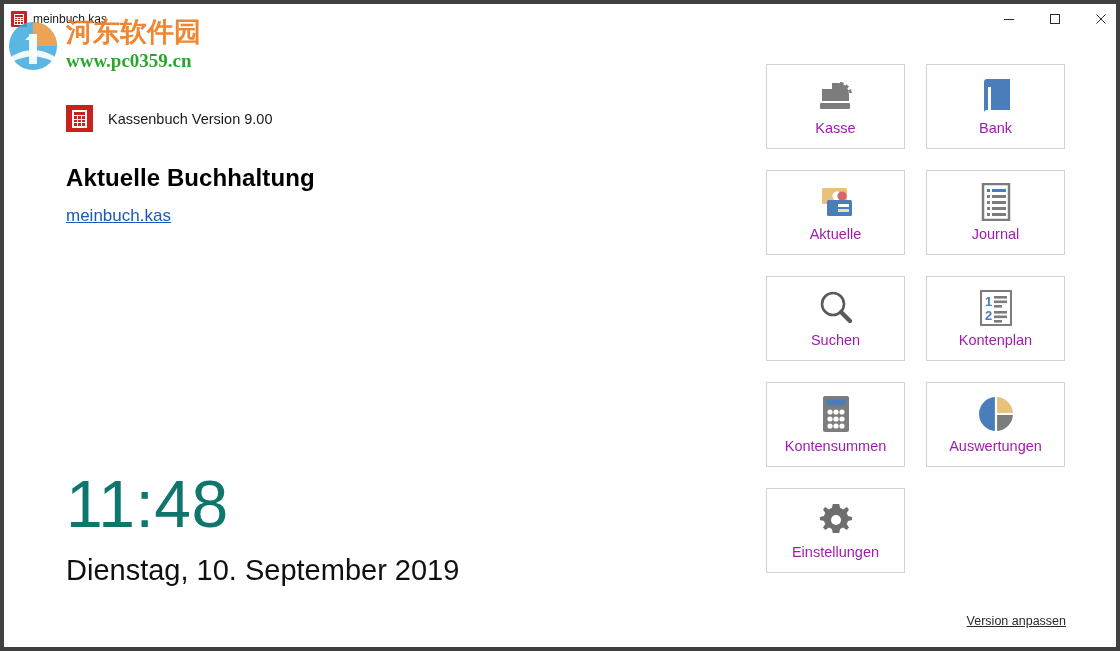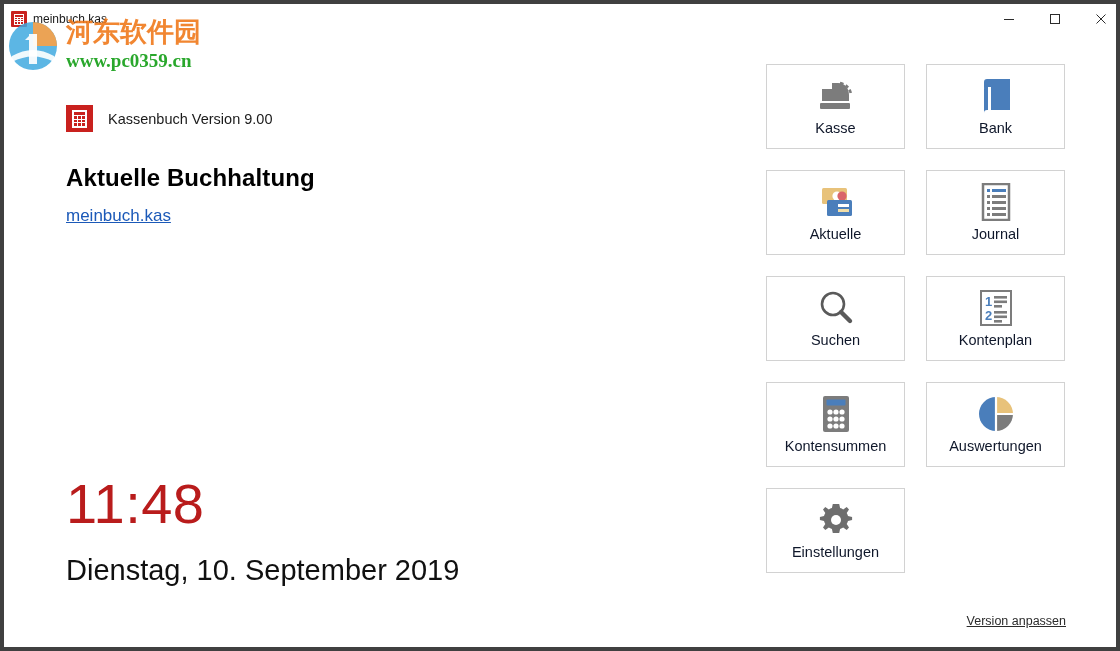--- a/index.html
+++ b/index.html
@@ -140,22 +140,22 @@
     position: absolute;
     left: 62px; top: 172px;
     font-size: 17px;
     color: #1b59b8;
     text-decoration: underline;
     cursor: pointer;
   }
   .clock-time {
     position: absolute;
     left: 62px; top: 435px;
-    font-size: 56px;
-    color: #b91c1c;
+    font-size: 66px;
+    color: #0f766e;
     font-weight: 300;
     line-height: 70px;
     letter-spacing: 0.5px;
   }
   .clock-date {
     position: absolute;
     left: 62px; top: 519px;
     font-size: 29px;
     color: #101010;
     font-weight: 300;
@@ -185,21 +185,21 @@
     gap: 3px;
     cursor: default;
     box-sizing: border-box;
   }
   .tile .ico {
     height: 40px;
     display: flex; align-items: center; justify-content: center;
   }
   .tile .lbl {
     font-size: 14.5px;
-    color: #0f172a;
+    color: #a21caf;
     line-height: 18px;
   }
   .adjust-link {
     position: absolute;
     right: 0; top: 550px;
     font-size: 12.5px;
     color: #2b2b2b;
     text-decoration: underline;
     cursor: pointer;
     white-space: nowrap;

